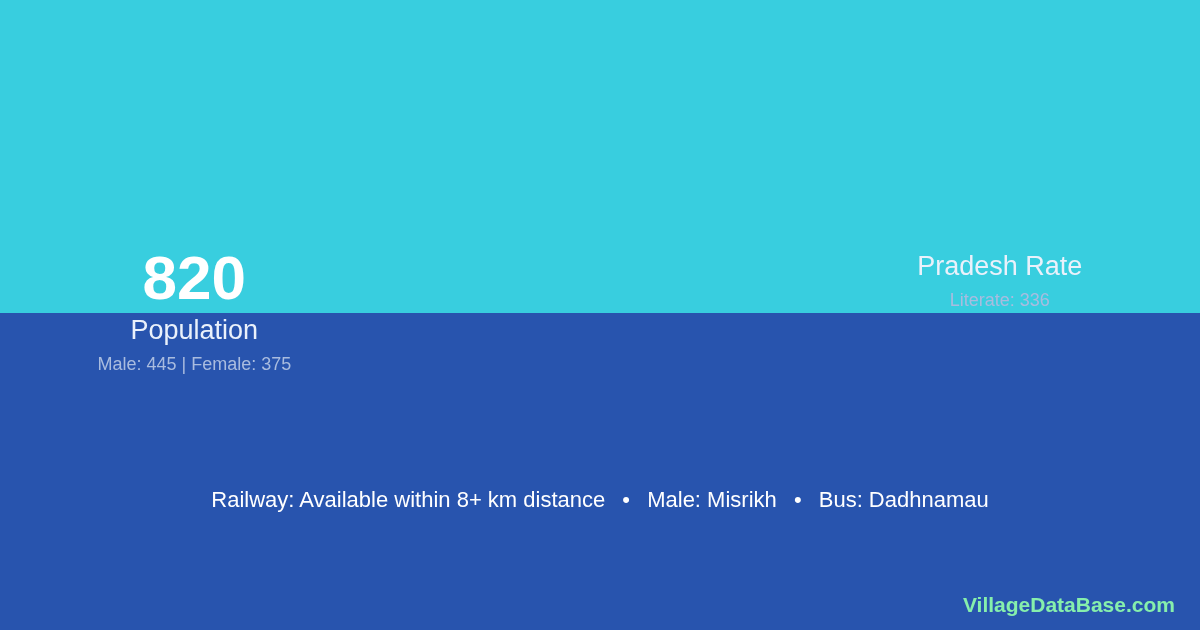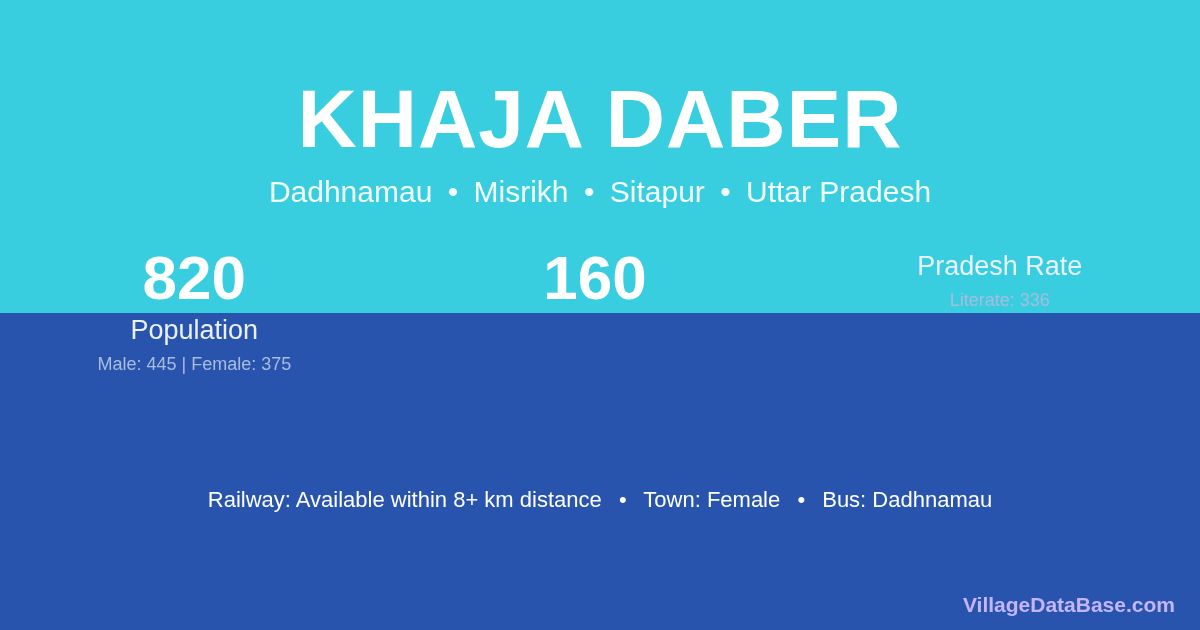--- a/index.html
+++ b/index.html
@@ -122,66 +122,53 @@
   }
 
   
   .footer-brand {
     position: absolute;
     right: 25px;
     bottom: 12px;
     font-size: 21px;
     line-height: 26px;
     font-weight: 700;
-    color: #c4b5fd;
+    color: #86efac;
     letter-spacing: 0px;
   }
 </style>
 </head>
 <body>
 
 <div class="card">
 
   <div class="band-cyan"></div>
 
-  <div class="header">
-    <h1 class="village-title">KHAJA DABER</h1>
-    <div class="village-subtitle">
-      <span>Dadhnamau</span>
-      <span class="sub-sep">•</span>
-      <span>Misrikh</span>
-      <span class="sub-sep">•</span>
-      <span>Sitapur</span>
-      <span class="sub-sep">•</span>
-      <span>Uttar Pradesh</span>
-    </div>
-  </div>
 
   <div class="stats">
 
     <div class="stat stat-col-1">
       <div class="stat-value">820</div>
       <div class="stat-label">Population</div>
       <div class="stat-sub">Male: 445 | Female: 375</div>
     </div>
 
     <div class="stat stat-col-2">
-      <div class="stat-value">160</div>
     </div>
 
     <div class="stat stat-col-3">
       <div class="stat-label">Pradesh Rate</div>
       <div class="stat-sub">Literate: 336</div>
     </div>
 
   </div>
 
   <div class="amenities">
     <span>Railway: Available within 8+ km distance</span>
     <span class="amen-sep">•</span>
-    <span>Town: Female</span>
+    <span>Male: Misrikh</span>
     <span class="amen-sep">•</span>
     <span>Bus: Dadhnamau</span>
   </div>
 
   <div class="footer-brand">VillageDataBase.com</div>
 
 </div>
 
 </body></html>

